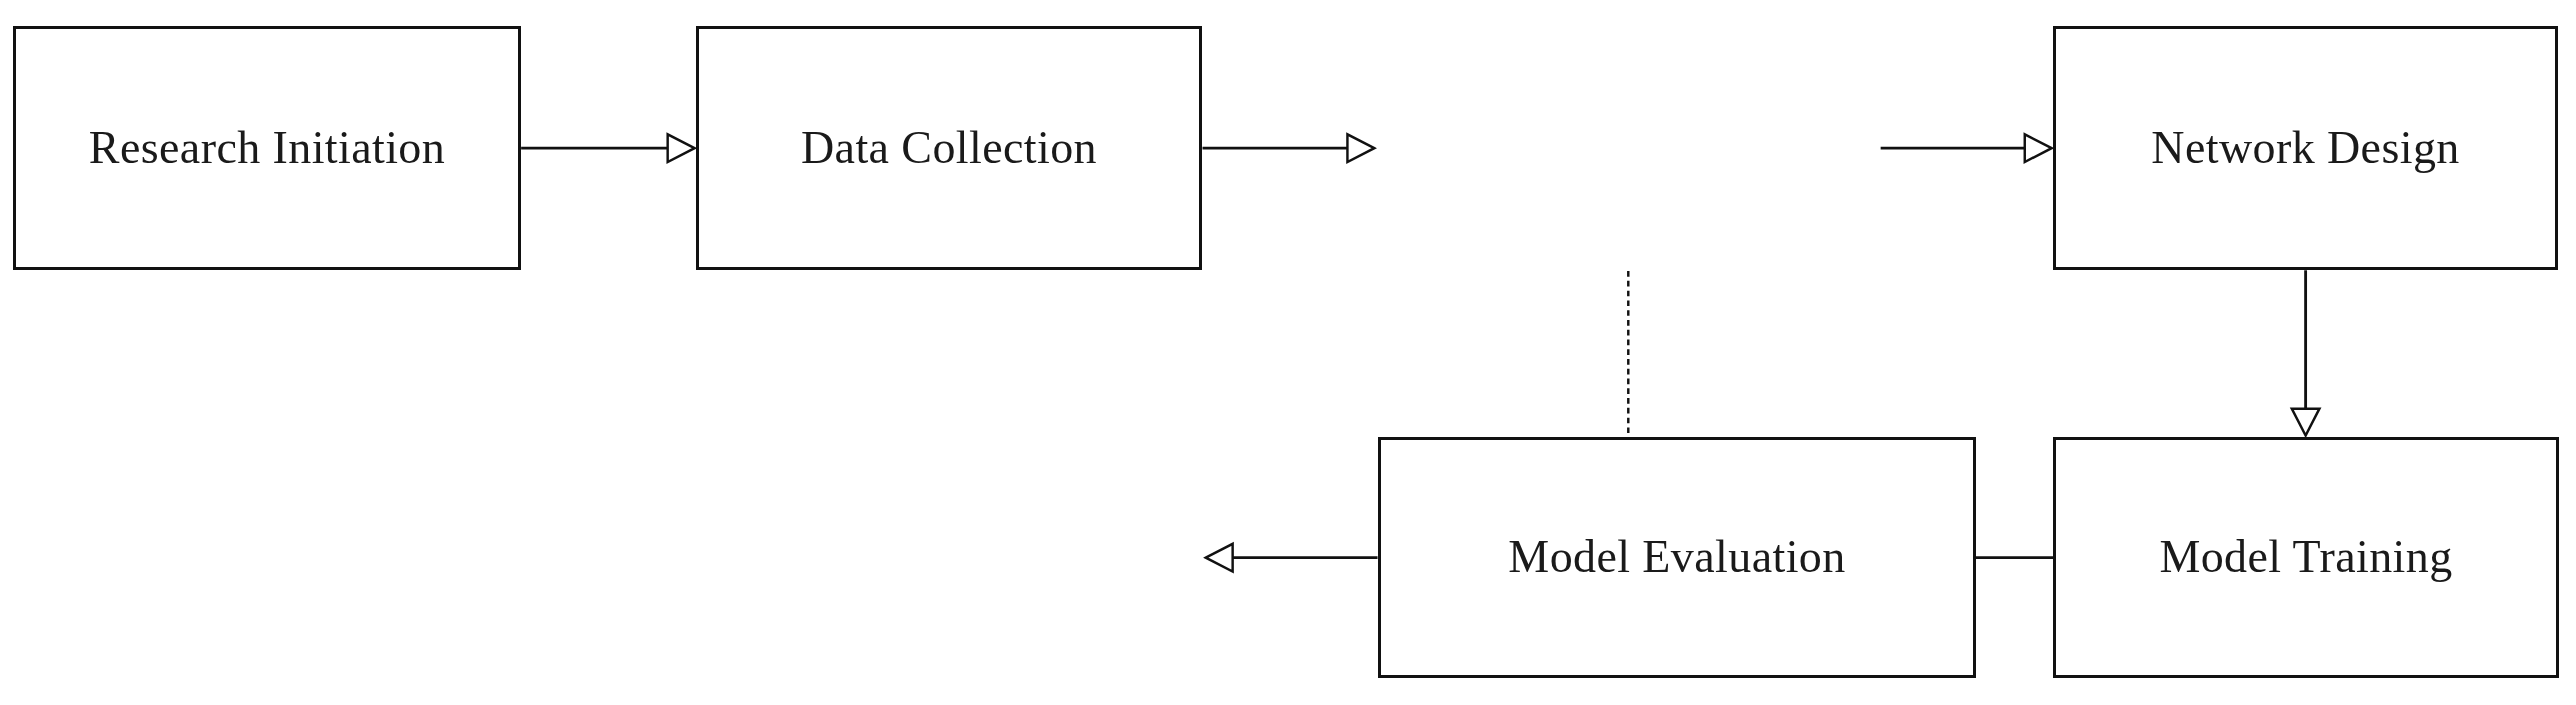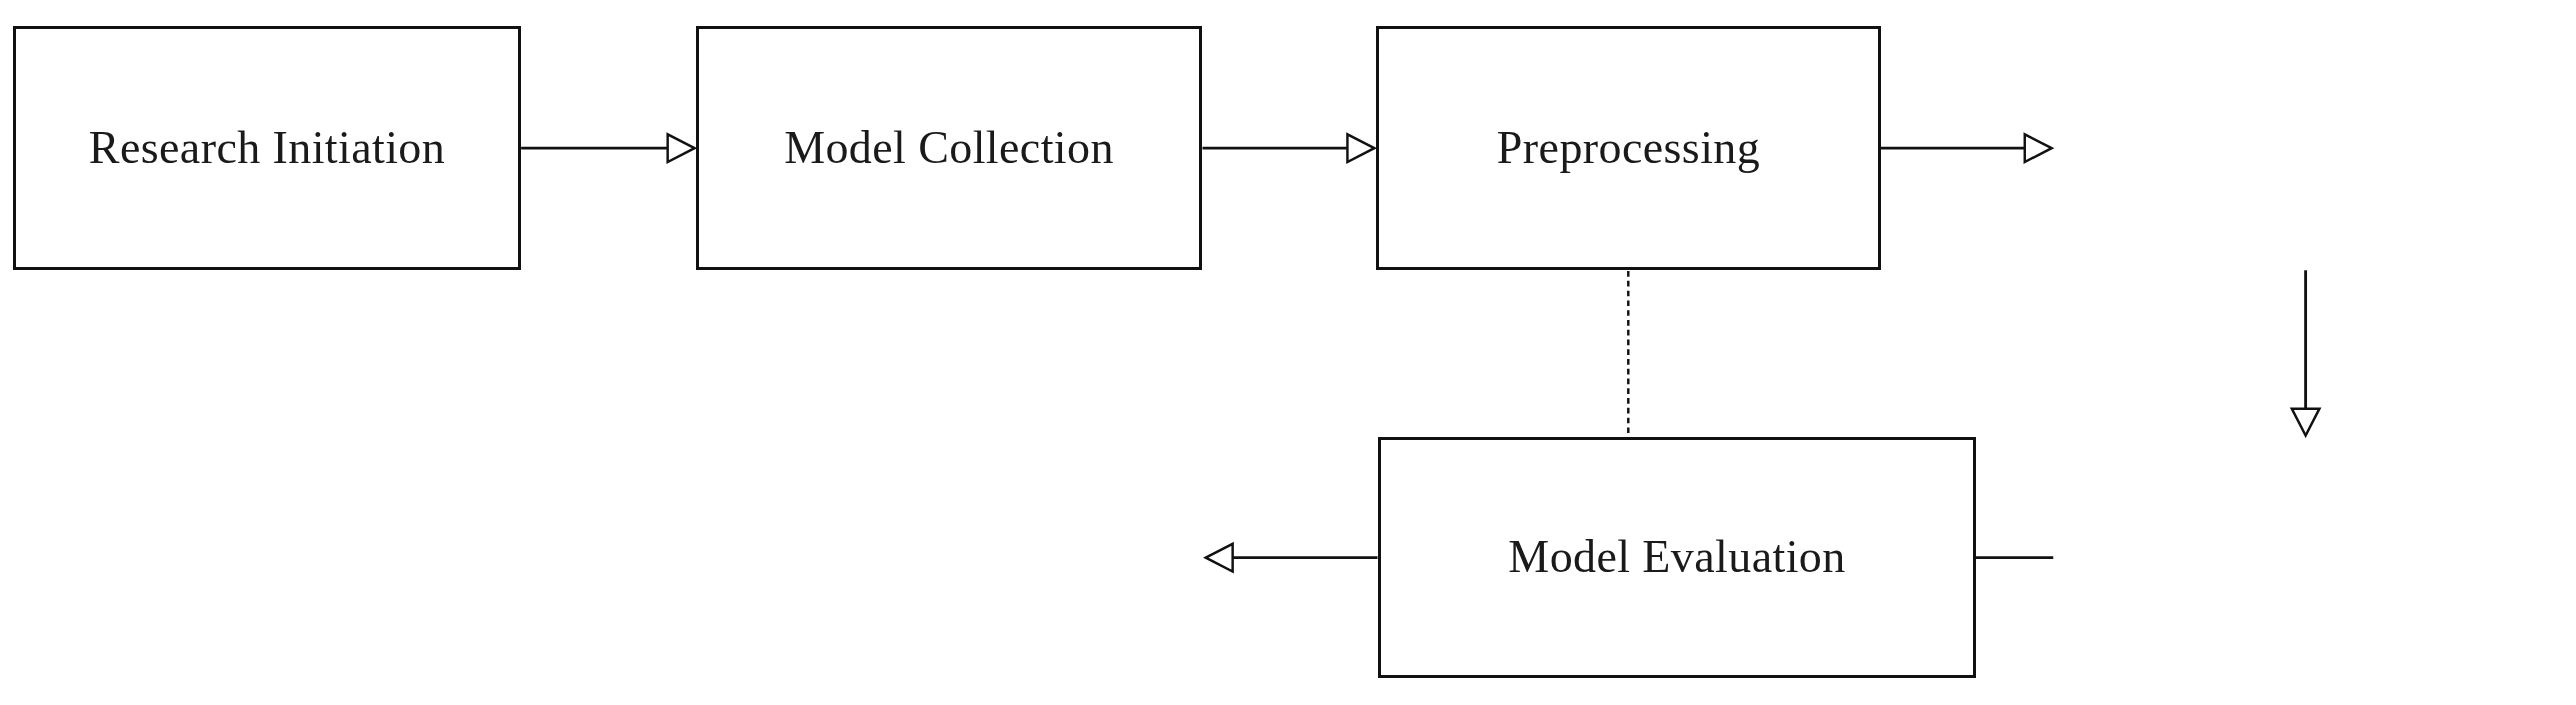--- a/index.html
+++ b/index.html
@@ -107,28 +107,31 @@
     <g>
       <line class="edge-line dashed" x1="2000" y1="333" x2="2000" y2="536"></line>
     </g>
   </svg>
 
   <div class="node n-research-initiation">
     <span class="label">Research Initiation</span>
   </div>
 
   <div class="node n-data-collection">
-    <span class="label">Model Collection</span>
+    <span class="label">Data Collection</span>
   </div>
 
-  <div class="node n-preprocessing">
-    <span class="label">Preprocessing</span>
+
+  <div class="node n-network-design">
+    <span class="label">Network Design</span>
   </div>
-
 
 
   <div class="node n-model-evaluation">
     <span class="label">Model Evaluation</span>
   </div>
 
+  <div class="node n-model-training">
+    <span class="label">Model Training</span>
+  </div>
 
 </div>
 
 
 </body></html>

